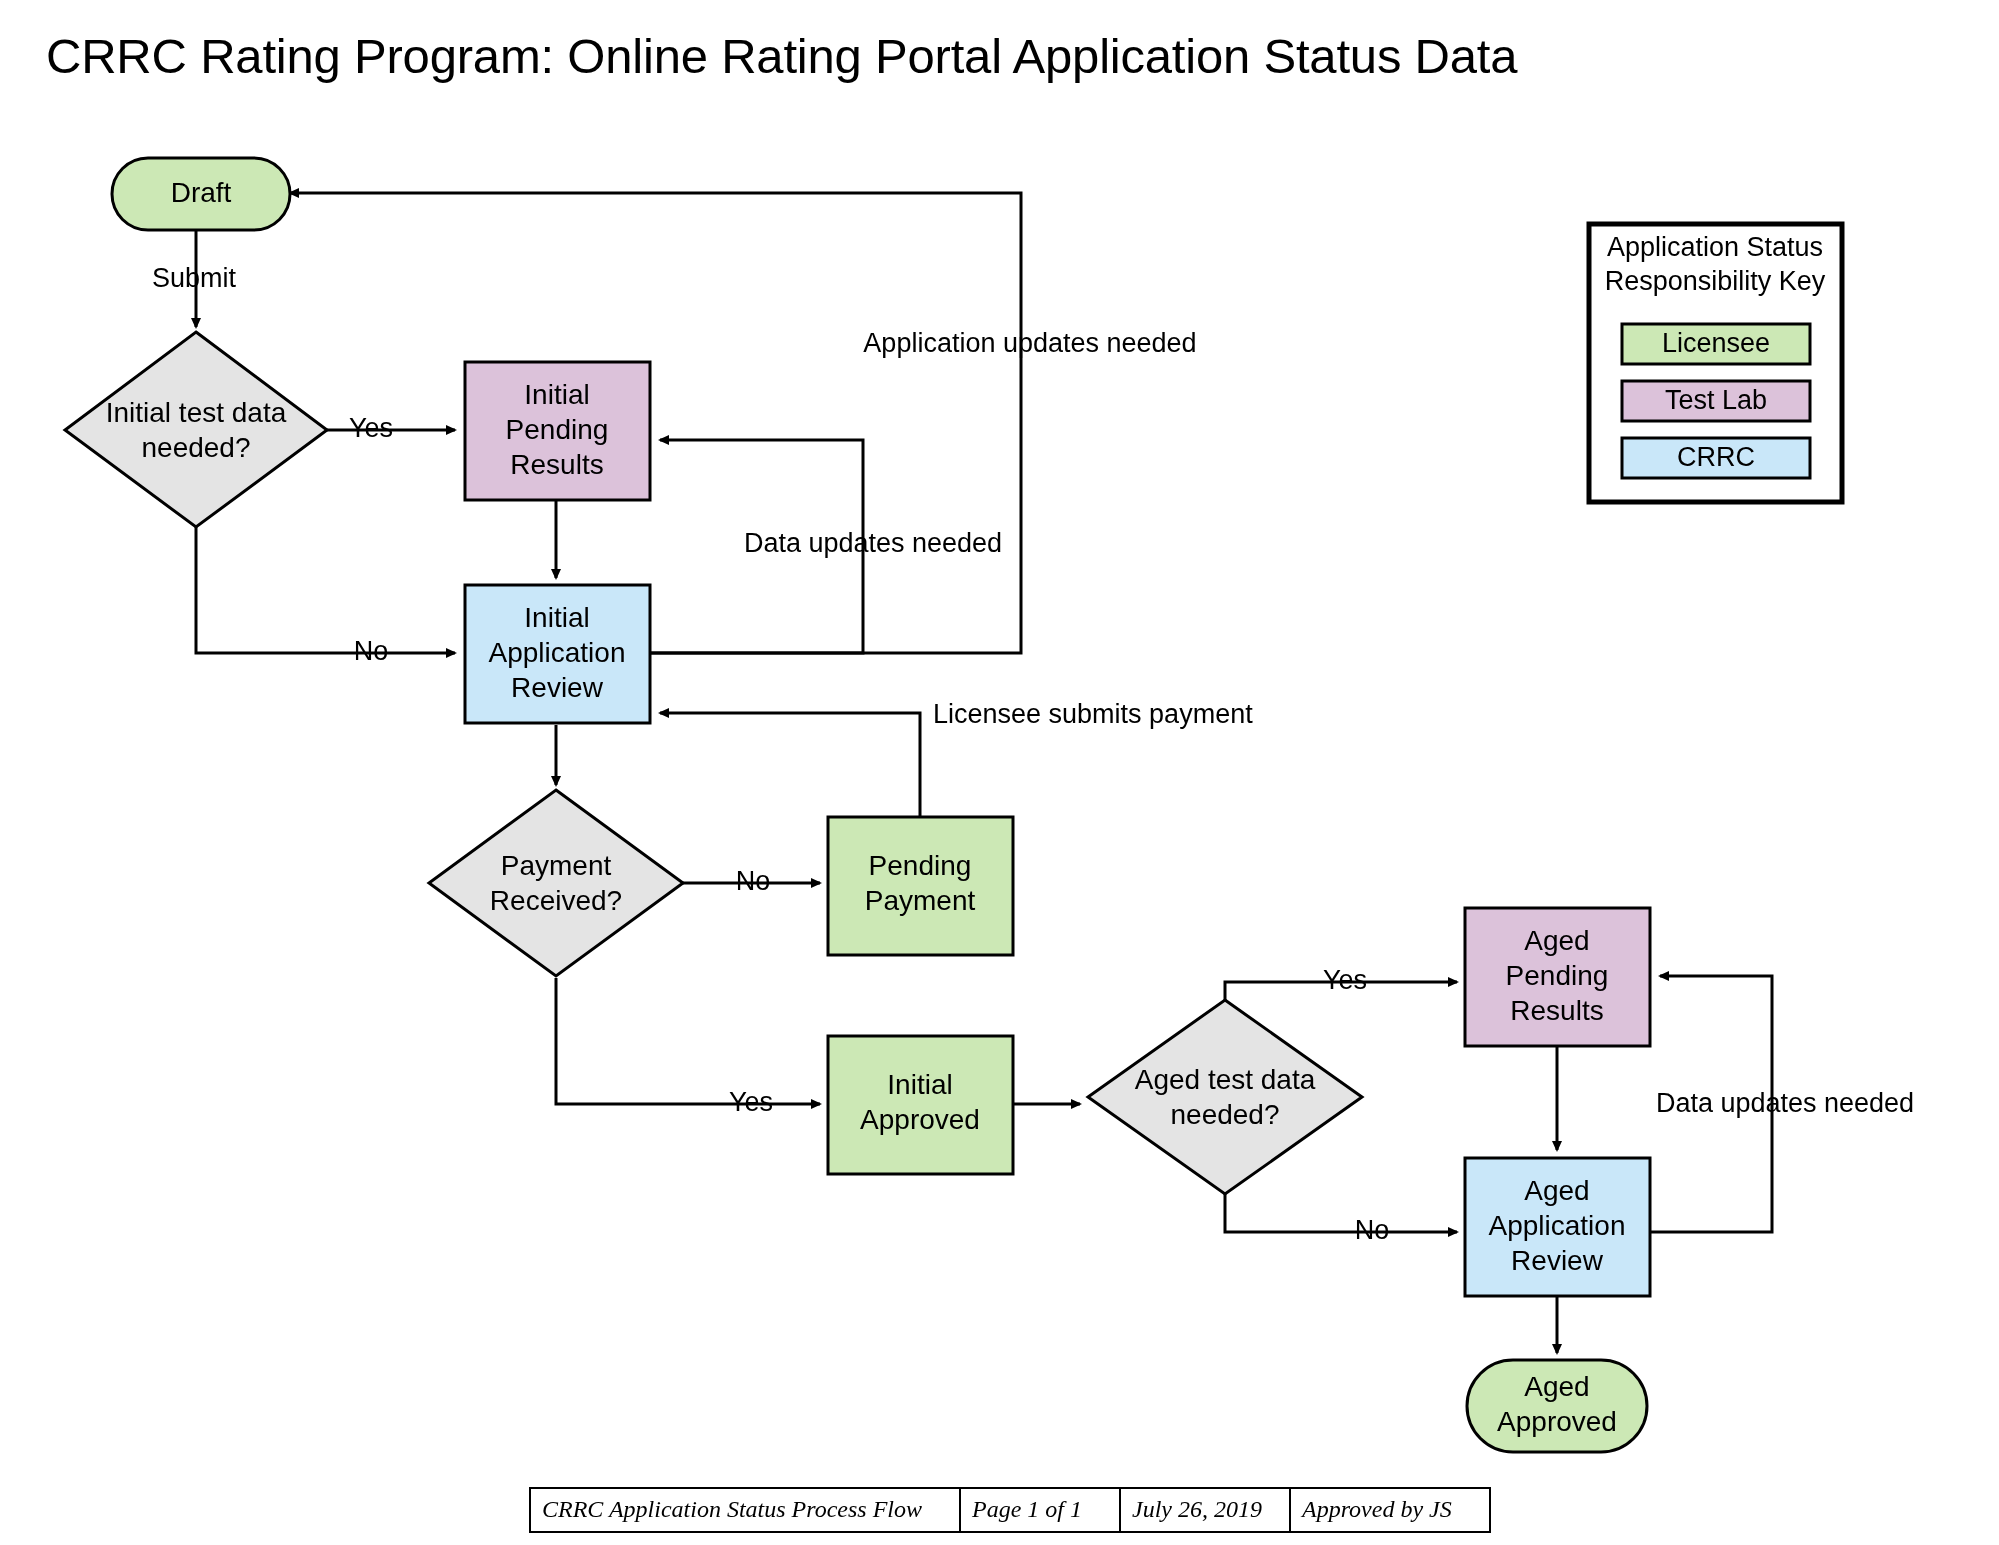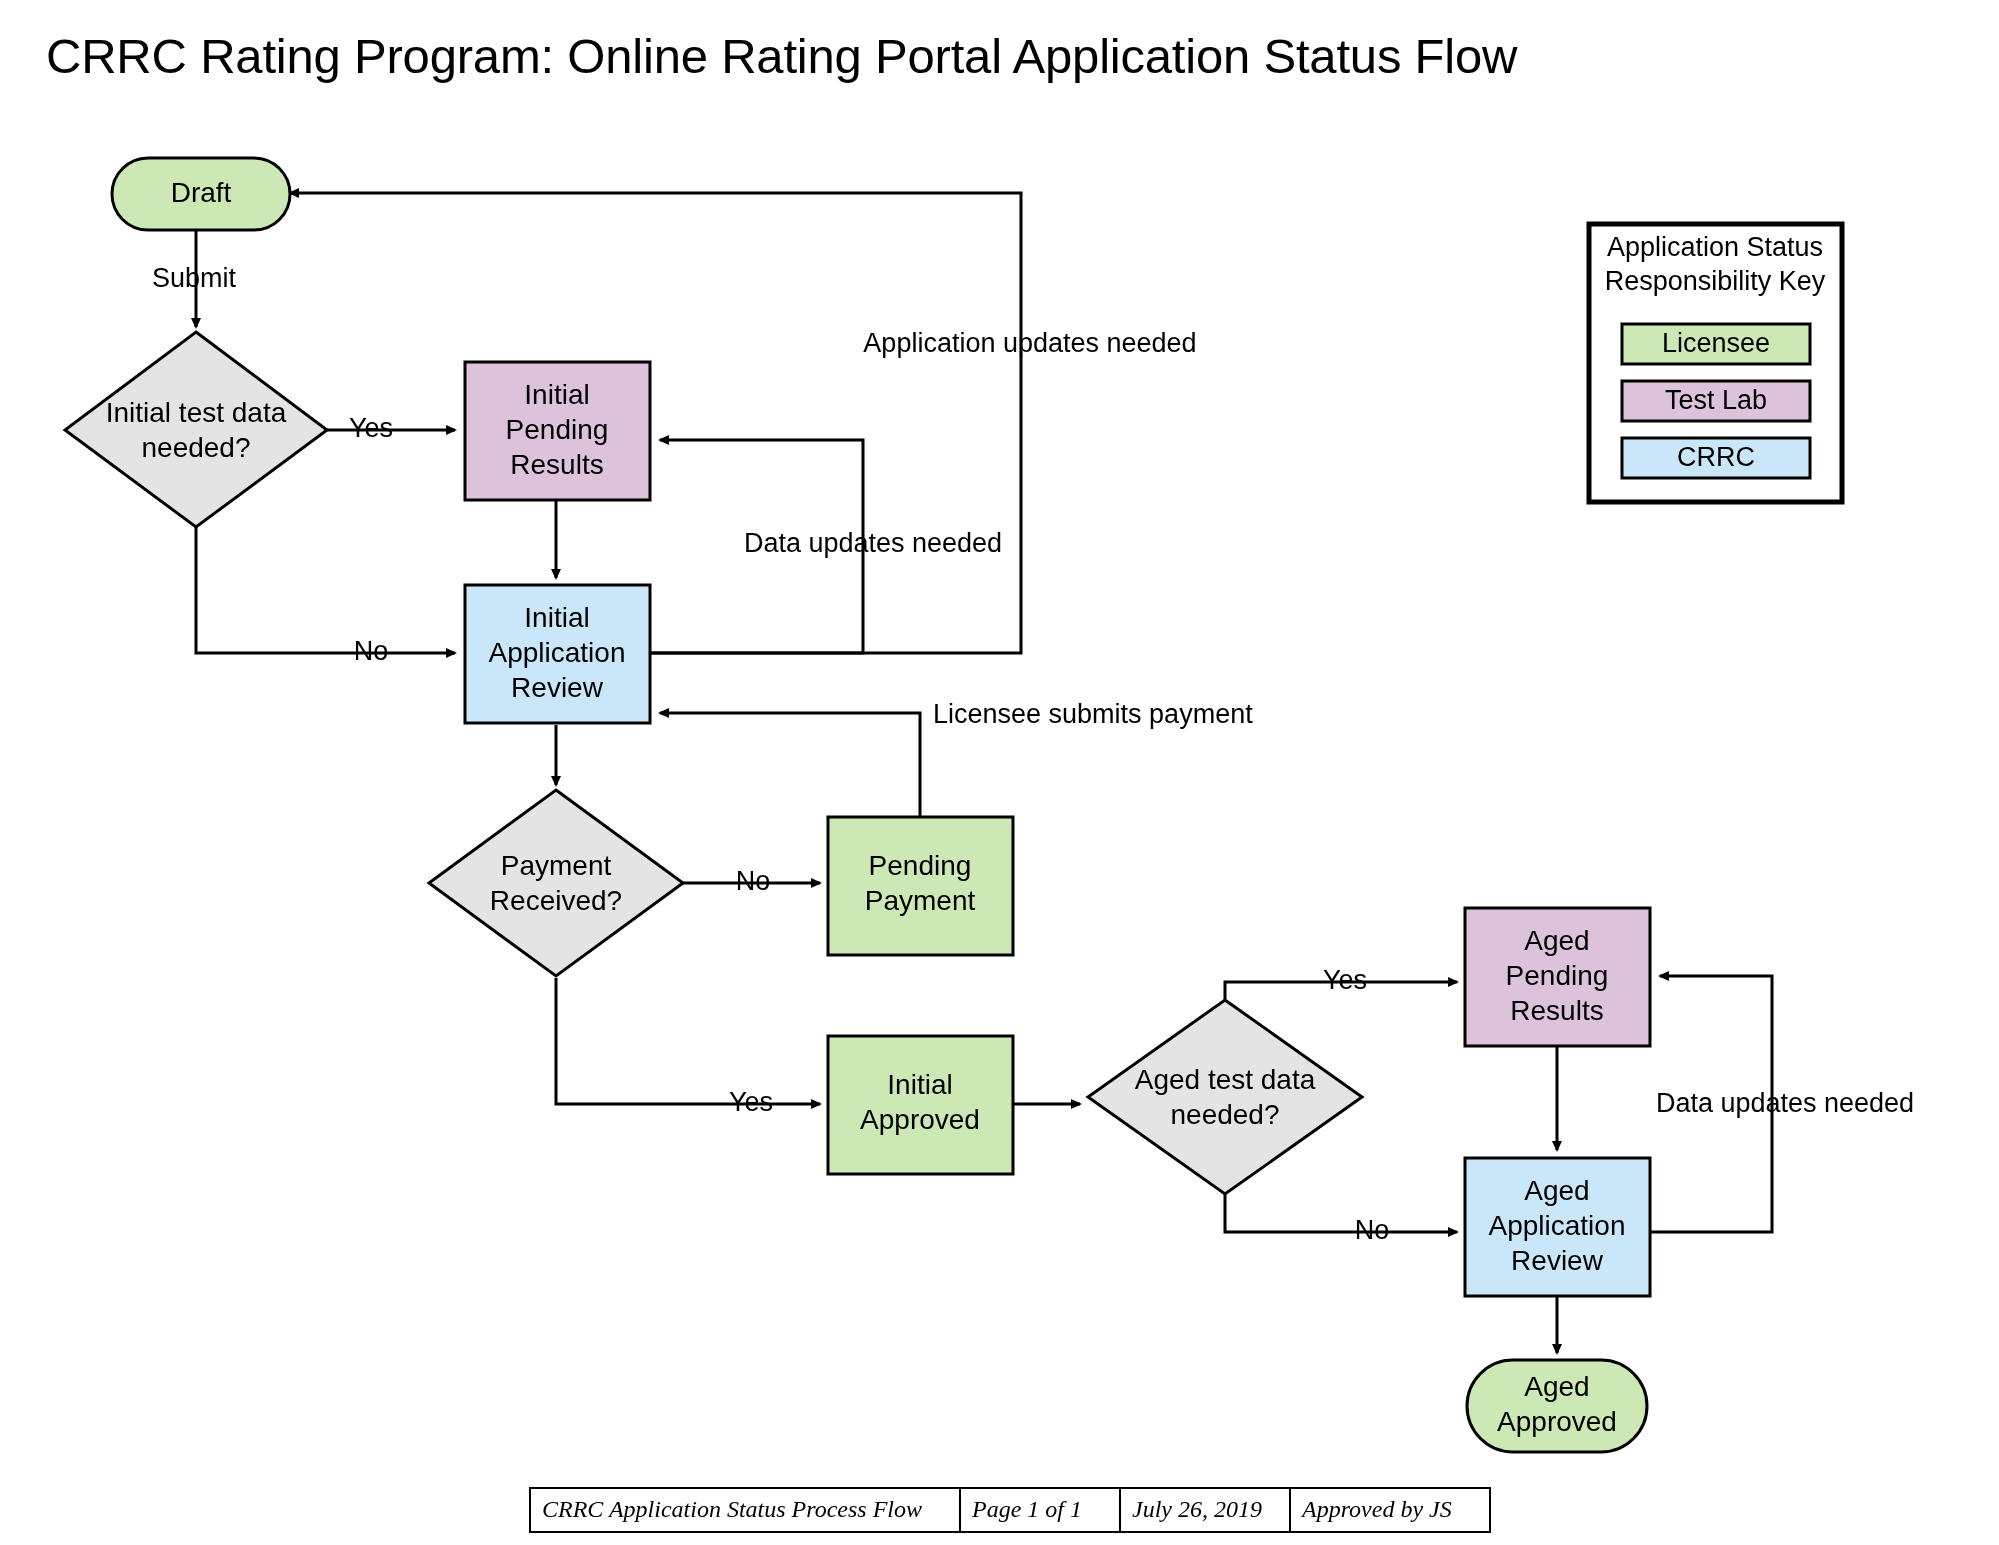--- a/index.html
+++ b/index.html
@@ -94,21 +94,21 @@
     fill: #000000;
     text-anchor: start;
     dominant-baseline: middle;
   }
 </style>
 </head>
 <body>
 
 <div id="page">
 
-  <div id="diagram-title">CRRC Rating Program: Online Rating Portal Application Status Flow</div>
+  <div id="diagram-title">CRRC Rating Program: Online Rating Portal Application Status Data</div>
 
   <svg class="flow-canvas" viewBox="0 0 1999 1545">
     <defs>
       <marker id="arrow" markerWidth="12" markerHeight="12" refX="9" refY="5" orient="auto" markerUnits="userSpaceOnUse">
         <path d="M0,0 L11,5 L0,10 z" fill="#000000"></path>
       </marker>
     </defs>
 
     
 

